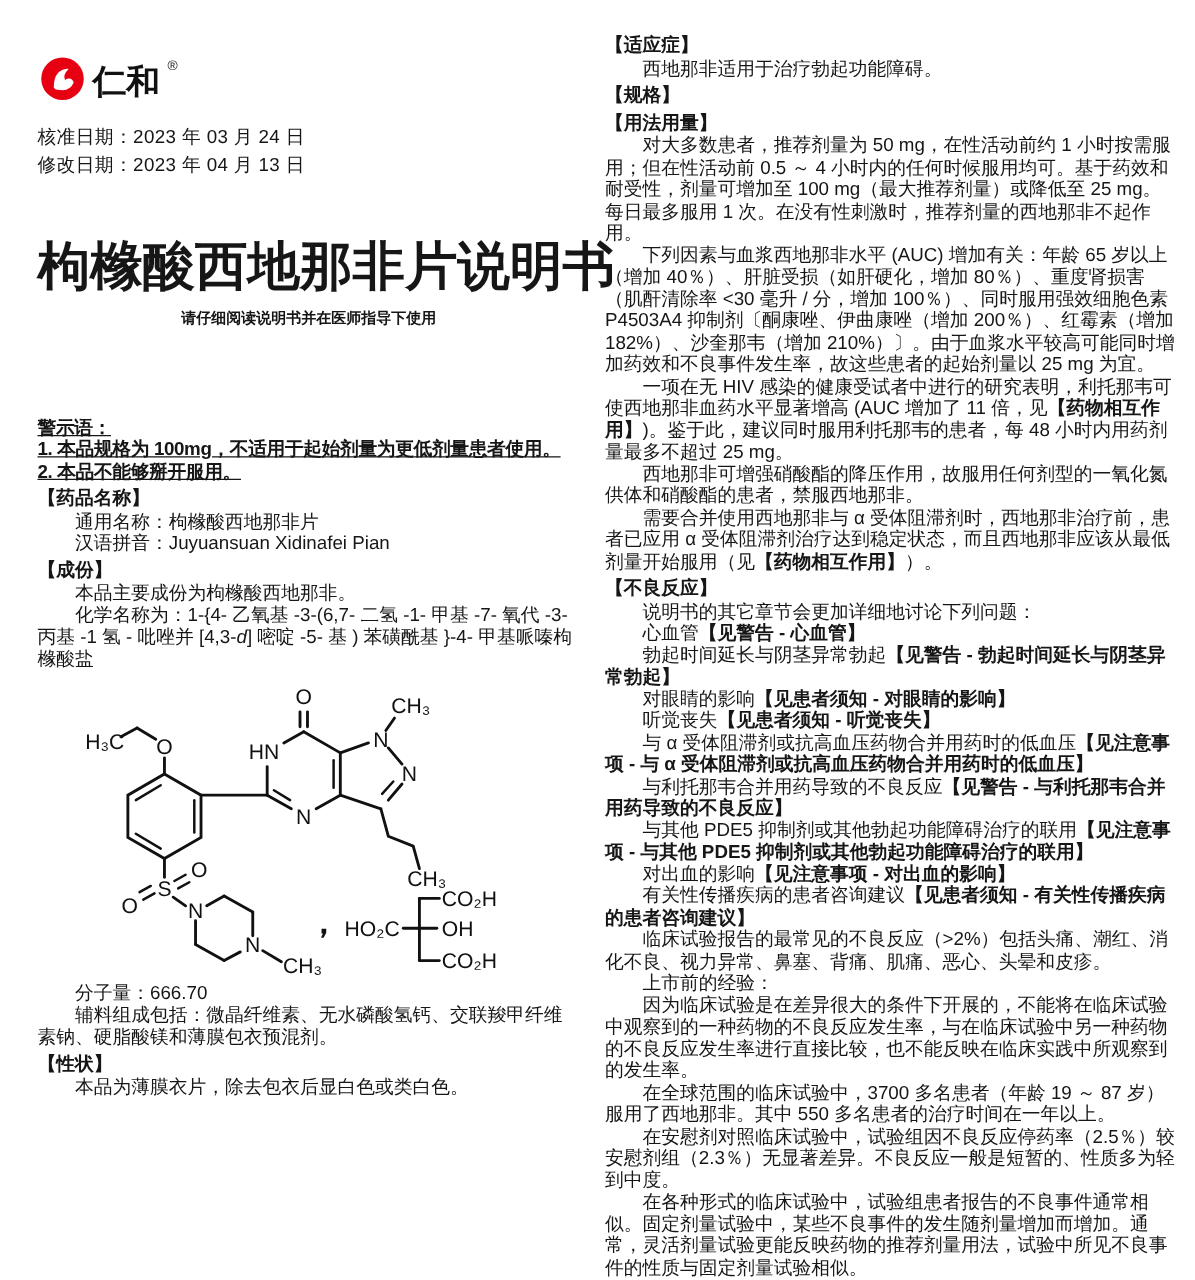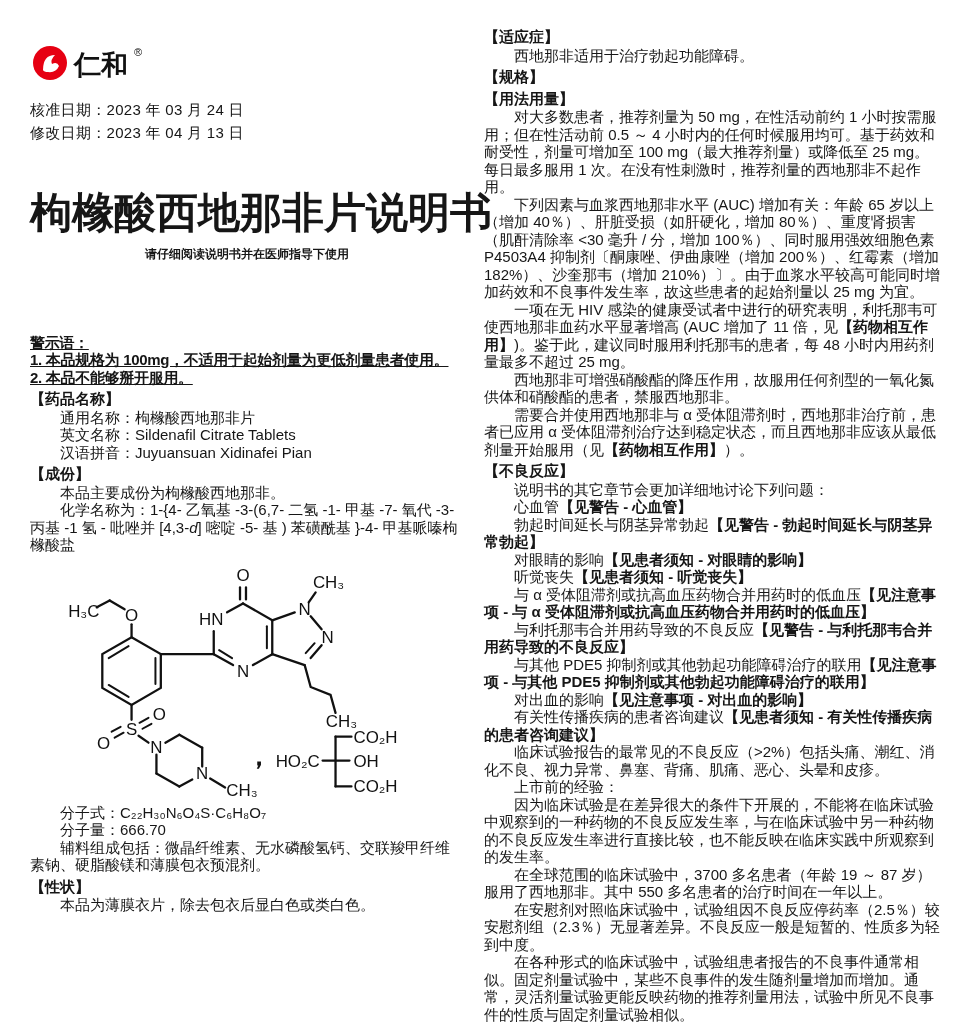--- a/index.html
+++ b/index.html
@@ -82,21 +82,20 @@
     <div class="doc-subtitle">请仔细阅读说明书并在医师指导下使用</div>
 
     <div class="warning-gap"></div>
 
     <div>
         <div class="blk warn"><span>警示语：</span></div>
         <div class="blk warn"><span>1. 本品规格为 100mg，不适用于起始剂量为更低剂量患者使用。</span></div>
         <div class="blk warn"><span>2. 本品不能够掰开服用。</span></div>
         <div class="blk heading"><span>【药品名称】</span></div>
         <div class="blk para"><span>通用名称：枸橼酸西地那非片</span></div>
-        <div class="blk para"><span>英文名称：Sildenafil Citrate Tablets</span></div>
         <div class="blk para"><span>汉语拼音：Juyuansuan Xidinafei Pian</span></div>
         <div class="blk heading"><span>【成份】</span></div>
         <div class="blk para"><span>本品主要成份为枸橼酸西地那非。</span></div>
         <div class="blk para"><span>化学名称为：1-{4- 乙氧基 -3-(6,7- 二氢 -1- 甲基 -7- 氧代 -3- 丙基 -1 氢 - 吡唑并 [4,3-</span><span class="i">d</span><span>] 嘧啶 -5- 基 ) 苯磺酰基 }-4- 甲基哌嗪枸橼酸盐</span></div>
       </div>
 
     <div class="structure-wrap">
       <svg width="398" height="242" viewBox="0 0 400 242">
 
         <path class="struct-line" d="M88 78 L117.4 95 L117.4 129 L88 146 L58.6 129 L58.6 95 Z"></path>
@@ -170,21 +169,20 @@
         <path class="struct-line" d="M293 178 L293 228"></path>
         <path class="struct-line" d="M293 178 L309 178"></path>
         <path class="struct-line" d="M293 228 L309 228"></path>
         <text class="atom" x="311" y="184">CO₂H</text>
         <text class="atom" x="311" y="208">OH</text>
         <text class="atom" x="311" y="234">CO₂H</text>
       </svg>
     </div>
 
     <div>
-        <div class="blk para"><span>分子式：C₂₂H₃₀N₆O₄S·C₆H₈O₇</span></div>
         <div class="blk para"><span>分子量：666.70</span></div>
         <div class="blk para"><span>辅料组成包括：微晶纤维素、无水磷酸氢钙、交联羧甲纤维素钠、硬脂酸镁和薄膜包衣预混剂。</span></div>
         <div class="blk heading"><span>【性状】</span></div>
         <div class="blk para"><span>本品为薄膜衣片，除去包衣后显白色或类白色。</span></div>
       </div>
   </div>
 
   <div class="col col-right">
     <div>
         <div class="blk heading"><span>【适应症】</span></div>

